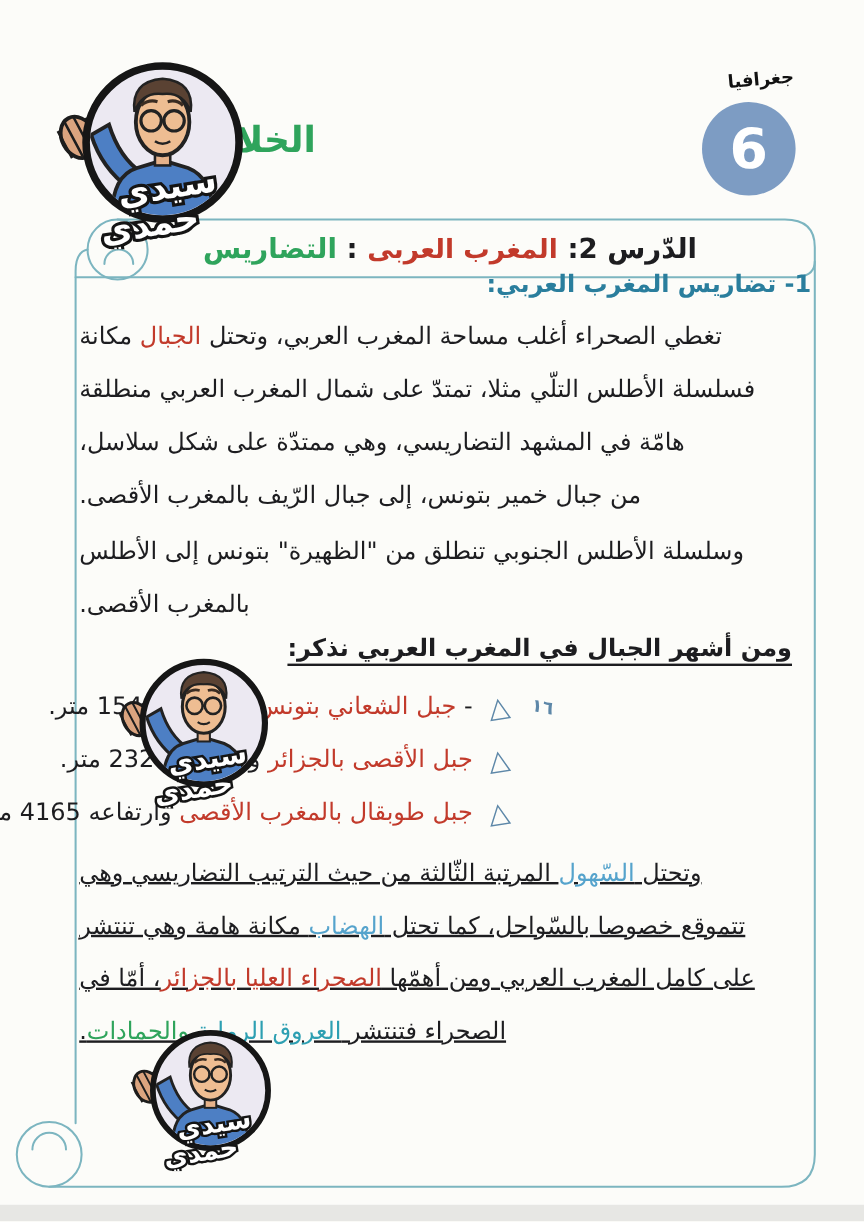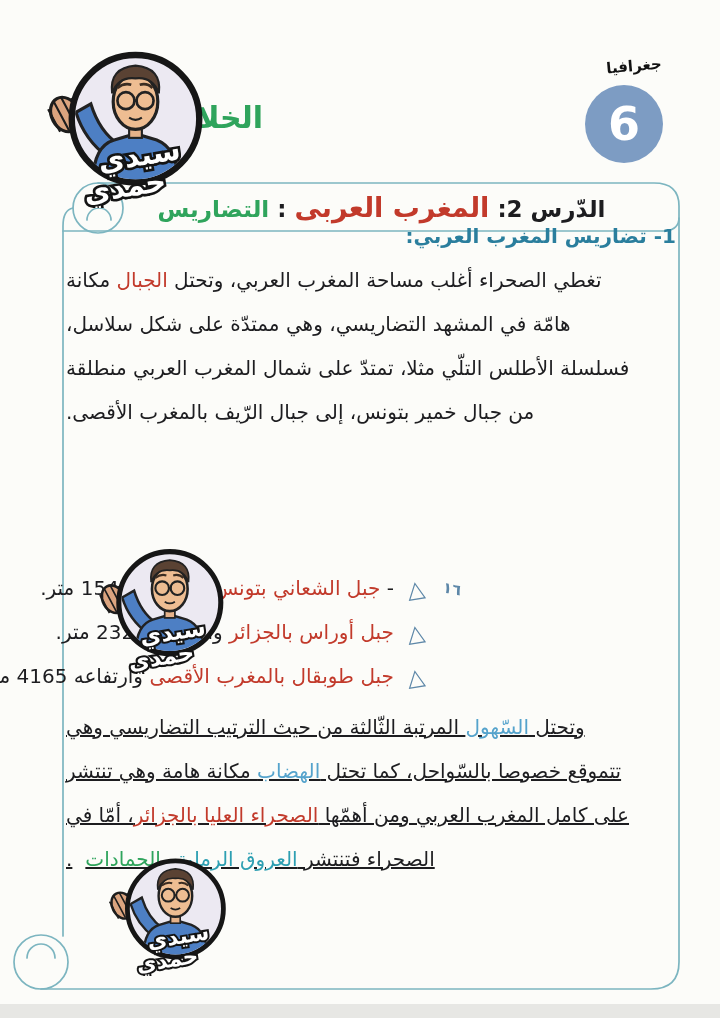--- a/index.html
+++ b/index.html
@@ -25,21 +25,21 @@
   }
   
   .frame{position:absolute;left:0;top:0;pointer-events:none;}
   .frame-line{fill:none;stroke:var(--border,#7cb5c0);stroke-width:1.7;stroke-linecap:round;}
   
   .lesson-title{
     position:absolute;top:189px;left:110px;right:80px;height:40px;line-height:38px;
     text-align:center;direction:rtl;white-space:nowrap;
     font-size:23px;font-weight:bold;
   }
-  .lesson-title .c-r{font-size:27px;}
+  .lesson-title .c-r{font-size:22px;}
   
   .section-heading{
     position:absolute;top:224px;right:44px;direction:rtl;
     font-size:20px;font-weight:bold;color:var(--hblue,#2a7e9d);
   }
   .para{position:absolute;right:60px;left:66px;direction:rtl;text-align:left;font-size:20px;}
   .para .line{height:44px;line-height:44px;white-space:nowrap;}
   #p1{top:258px;}
   #p2{top:437px;}
   #p3{top:705px;text-decoration:underline;}
@@ -55,21 +55,21 @@
   }
   .annotation{
     position:absolute;right:-36px;top:1px;color:var(--bullet,#5d87a8);
     font-size:15px;transform:rotate(10deg);font-weight:bold;
   }
   
   .c-k{color:var(--ink,#1d1d20);}
   .c-r{color:var(--red,#c23a2b);}
   .c-b{color:var(--blue,#55a3cc);}
   .c-t{color:var(--teal,#2d9fb2);}
-  .c-g{color:var(--green,#2fa45c);margin-left:13px;}
+  .c-g{color:var(--green,#2fa45c);}
   
   .avatar{position:absolute;}
   .avatar-top{left:42px;top:38px;width:170px;height:170px;}
   .avatar-mid{left:95px;top:538px;width:136px;height:136px;}
   .avatar-bottom{left:105px;top:848px;width:128px;height:128px;}
   .avatar-name{
     font-family:"DejaVu Sans",sans-serif;font-weight:bold;font-size:27px;
     fill:#ffffff;stroke:#141414;stroke-width:5px;paint-order:stroke;text-anchor:middle;
   }
   .bottom-strip{position:absolute;left:0;right:0;bottom:0;height:14px;background:var(--strip,#e7e7e4);}
@@ -125,36 +125,41 @@
     <path class="frame-line" d="M55 958 a14 14 0 1 0 -28 0"></path>
     <path class="frame-line" d="M63 231 H666 Q679 229 679 218"></path>
   </svg>
 
   <div class="lesson-title"><span class="c-k">الدّرس 2: </span><span class="c-r">المغرب العربى</span><span class="c-k"> : </span><span class="c-g">التضاريس</span></div>
 
   <div class="section-heading">1- تضاريس المغرب العربي:</div>
 
   <div class="para" id="p1">
     <div class="line"><span class="c-k">تغطي الصحراء أغلب مساحة المغرب العربي، وتحتل </span><span class="c-r">الجبال</span><span class="c-k"> مكانة</span></div>
+    <div class="line"><span class="c-k">فسلسلة الأطلس التلّي مثلا، تمتدّ على شمال المغرب العربي منطلقة</span></div>
     <div class="line"><span class="c-k">هامّة في المشهد التضاريسي، وهي ممتدّة على شكل سلاسل،</span></div>
-    <div class="line"><span class="c-k">فسلسلة الأطلس التلّي مثلا، تمتدّ على شمال المغرب العربي منطلقة</span></div>
     <div class="line"><span class="c-k">من جبال خمير بتونس، إلى جبال الرّيف بالمغرب الأقصى.</span></div>
   </div>
 
+  <div class="para" id="p2">
+    <div class="line"><span class="c-k">وسلسلة الأطلس الجنوبي تنطلق من "الظهيرة" بتونس إلى الأطلس</span></div>
+    <div class="line"><span class="c-k">بالمغرب الأقصى.</span></div>
+  </div>
 
+  <div class="list-heading">ومن أشهر الجبال في المغرب العربي نذكر:</div>
 
   <div class="mountain-list">
     <div class="mountain-item">
       <span class="annotation">١٦</span>
       <span class="bullet">△</span>
       <span><span class="c-k">- </span><span class="c-r">جبل الشعاني بتونس</span><span class="c-k"> وارتفاعه 1544 متر.</span></span>
     </div>
     <div class="mountain-item">
       <span class="bullet">△</span>
-      <span><span class="c-r">جبل أوراس بالجزائر</span><span class="c-k"> وارتفاعه 2328 متر.</span></span>
+      <span><span class="c-r">جبل الأقصى بالجزائر</span><span class="c-k"> وارتفاعه 2328 متر.</span></span>
     </div>
     <div class="mountain-item">
       <span class="bullet">△</span>
       <span><span class="c-r">جبل طوبقال بالمغرب الأقصى</span><span class="c-k"> وارتفاعه 4165 متر.</span></span>
     </div>
   </div>
 
   <div class="para" id="p3">
     <div class="line"><span class="c-k">وتحتل </span><span class="c-b">السّهول</span><span class="c-k"> المرتبة الثّالثة من حيث الترتيب التضاريسي وهي</span></div>
     <div class="line"><span class="c-k">تتموقع خصوصا بالسّواحل، كما تحتل </span><span class="c-b">الهضاب</span><span class="c-k"> مكانة هامة وهي تنتشر</span></div>

